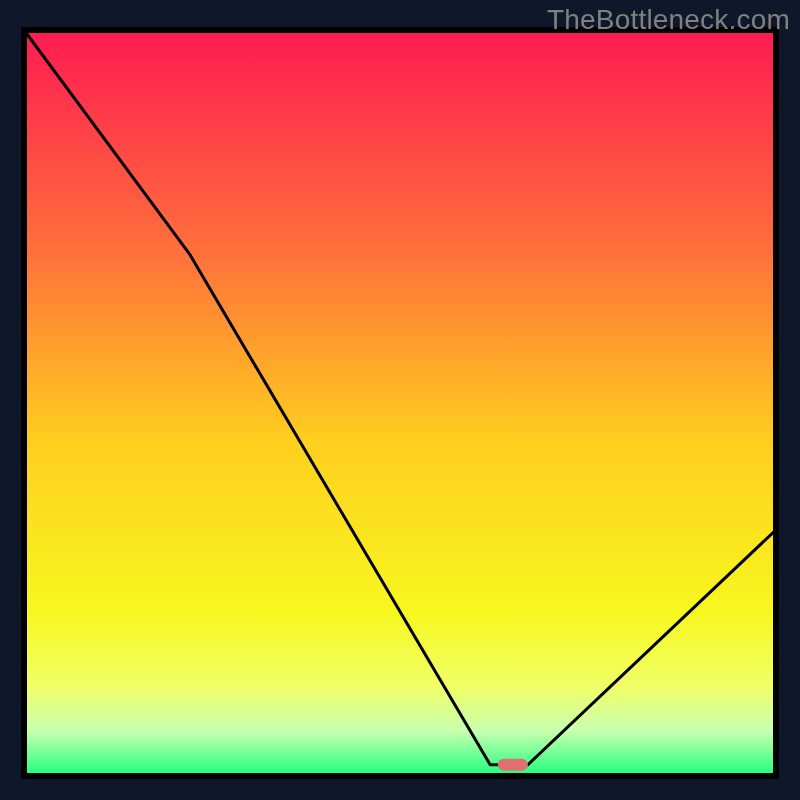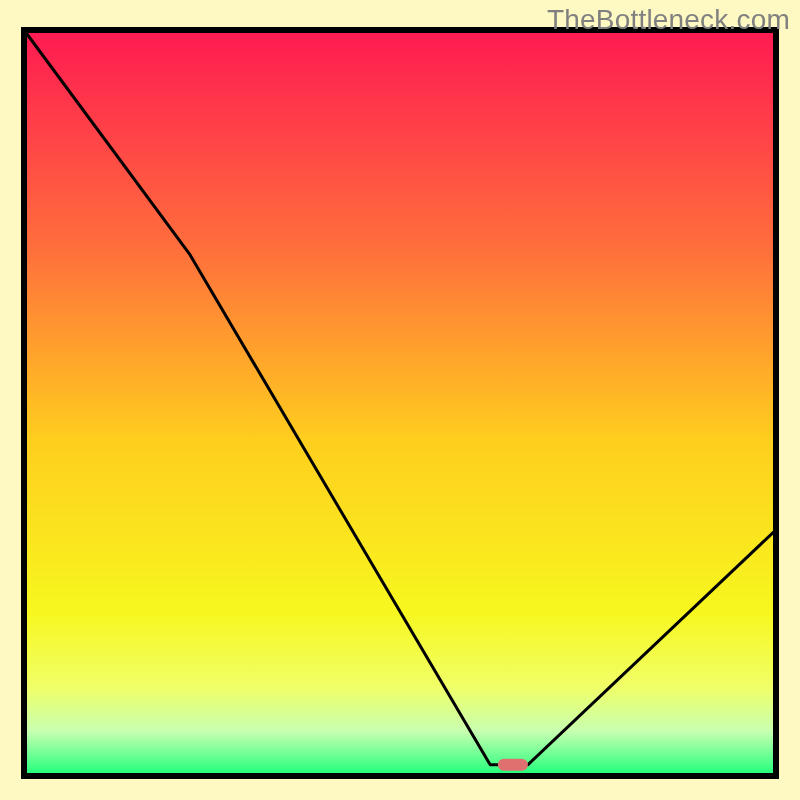--- a/index.html
+++ b/index.html
@@ -7,21 +7,21 @@
     padding: 0;
     width: 800px;
     height: 800px;
     overflow: hidden;
     font-family: Arial, Helvetica, sans-serif;
   }
   .chart-wrap {
     position: relative;
     width: 800px;
     height: 800px;
-    background: #fef9c3;
+    background: #0f172a;
   }
   .watermark {
     position: absolute;
     top: 4px;
     right: 10px;
     font-size: 28px;
     font-weight: 500;
     color: #808080;
     letter-spacing: 0.2px;
     z-index: 5;

